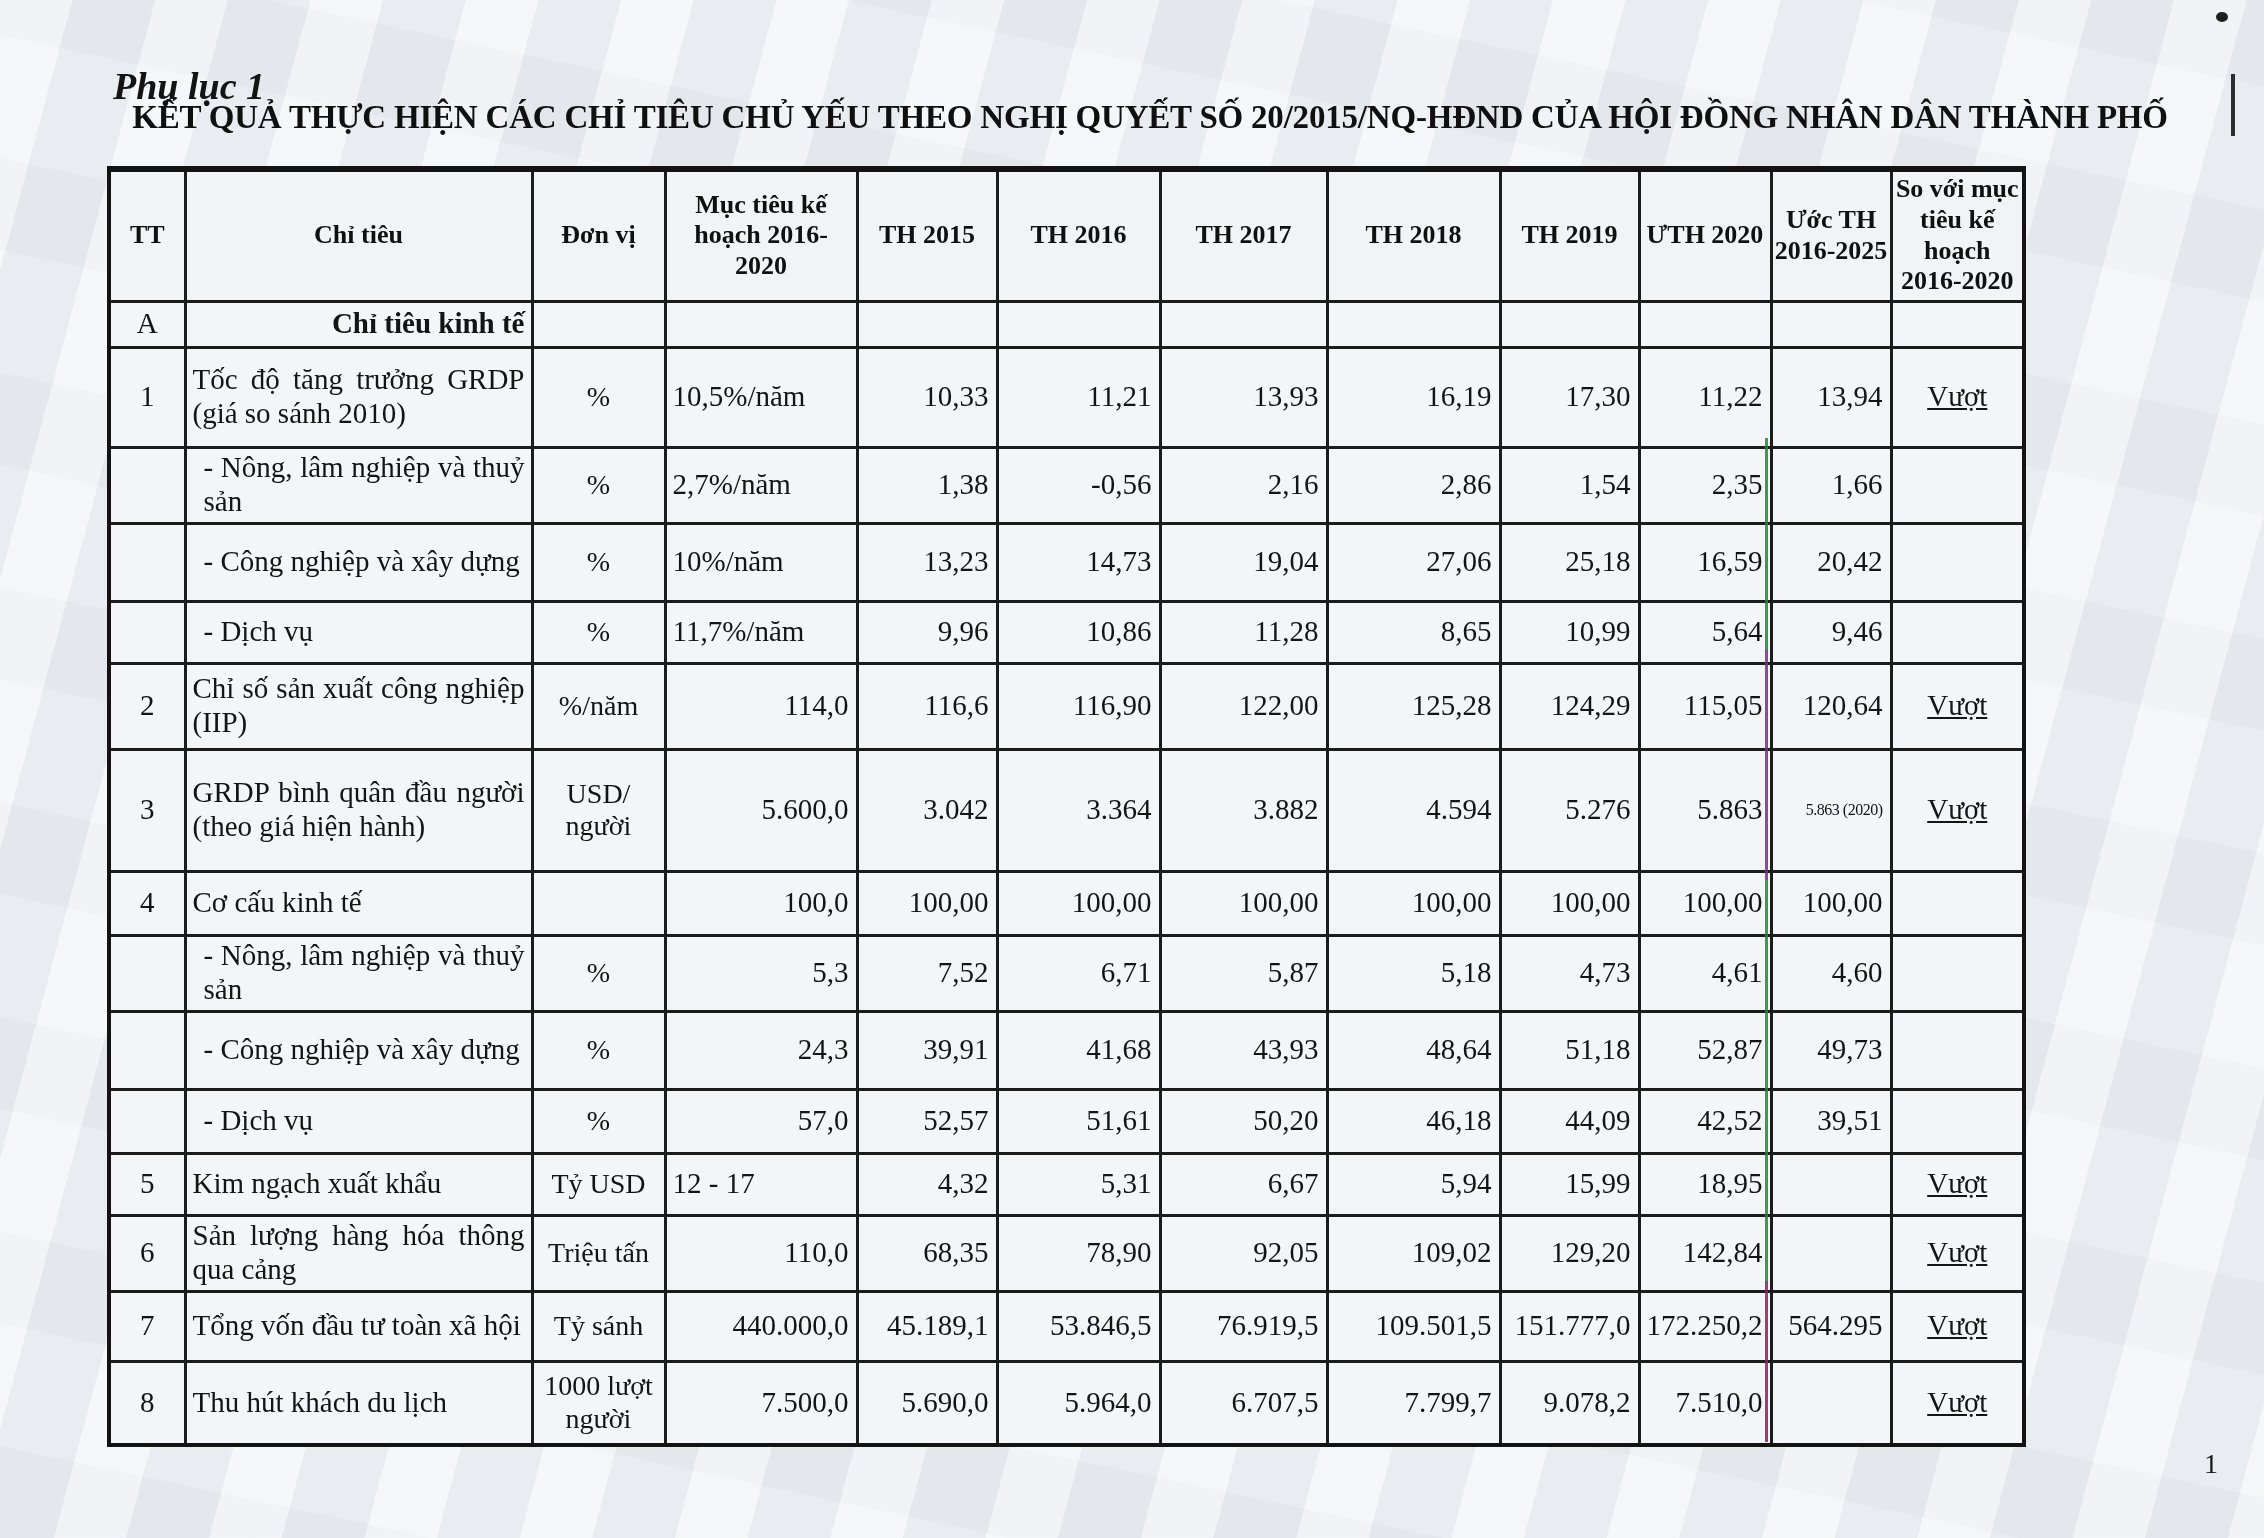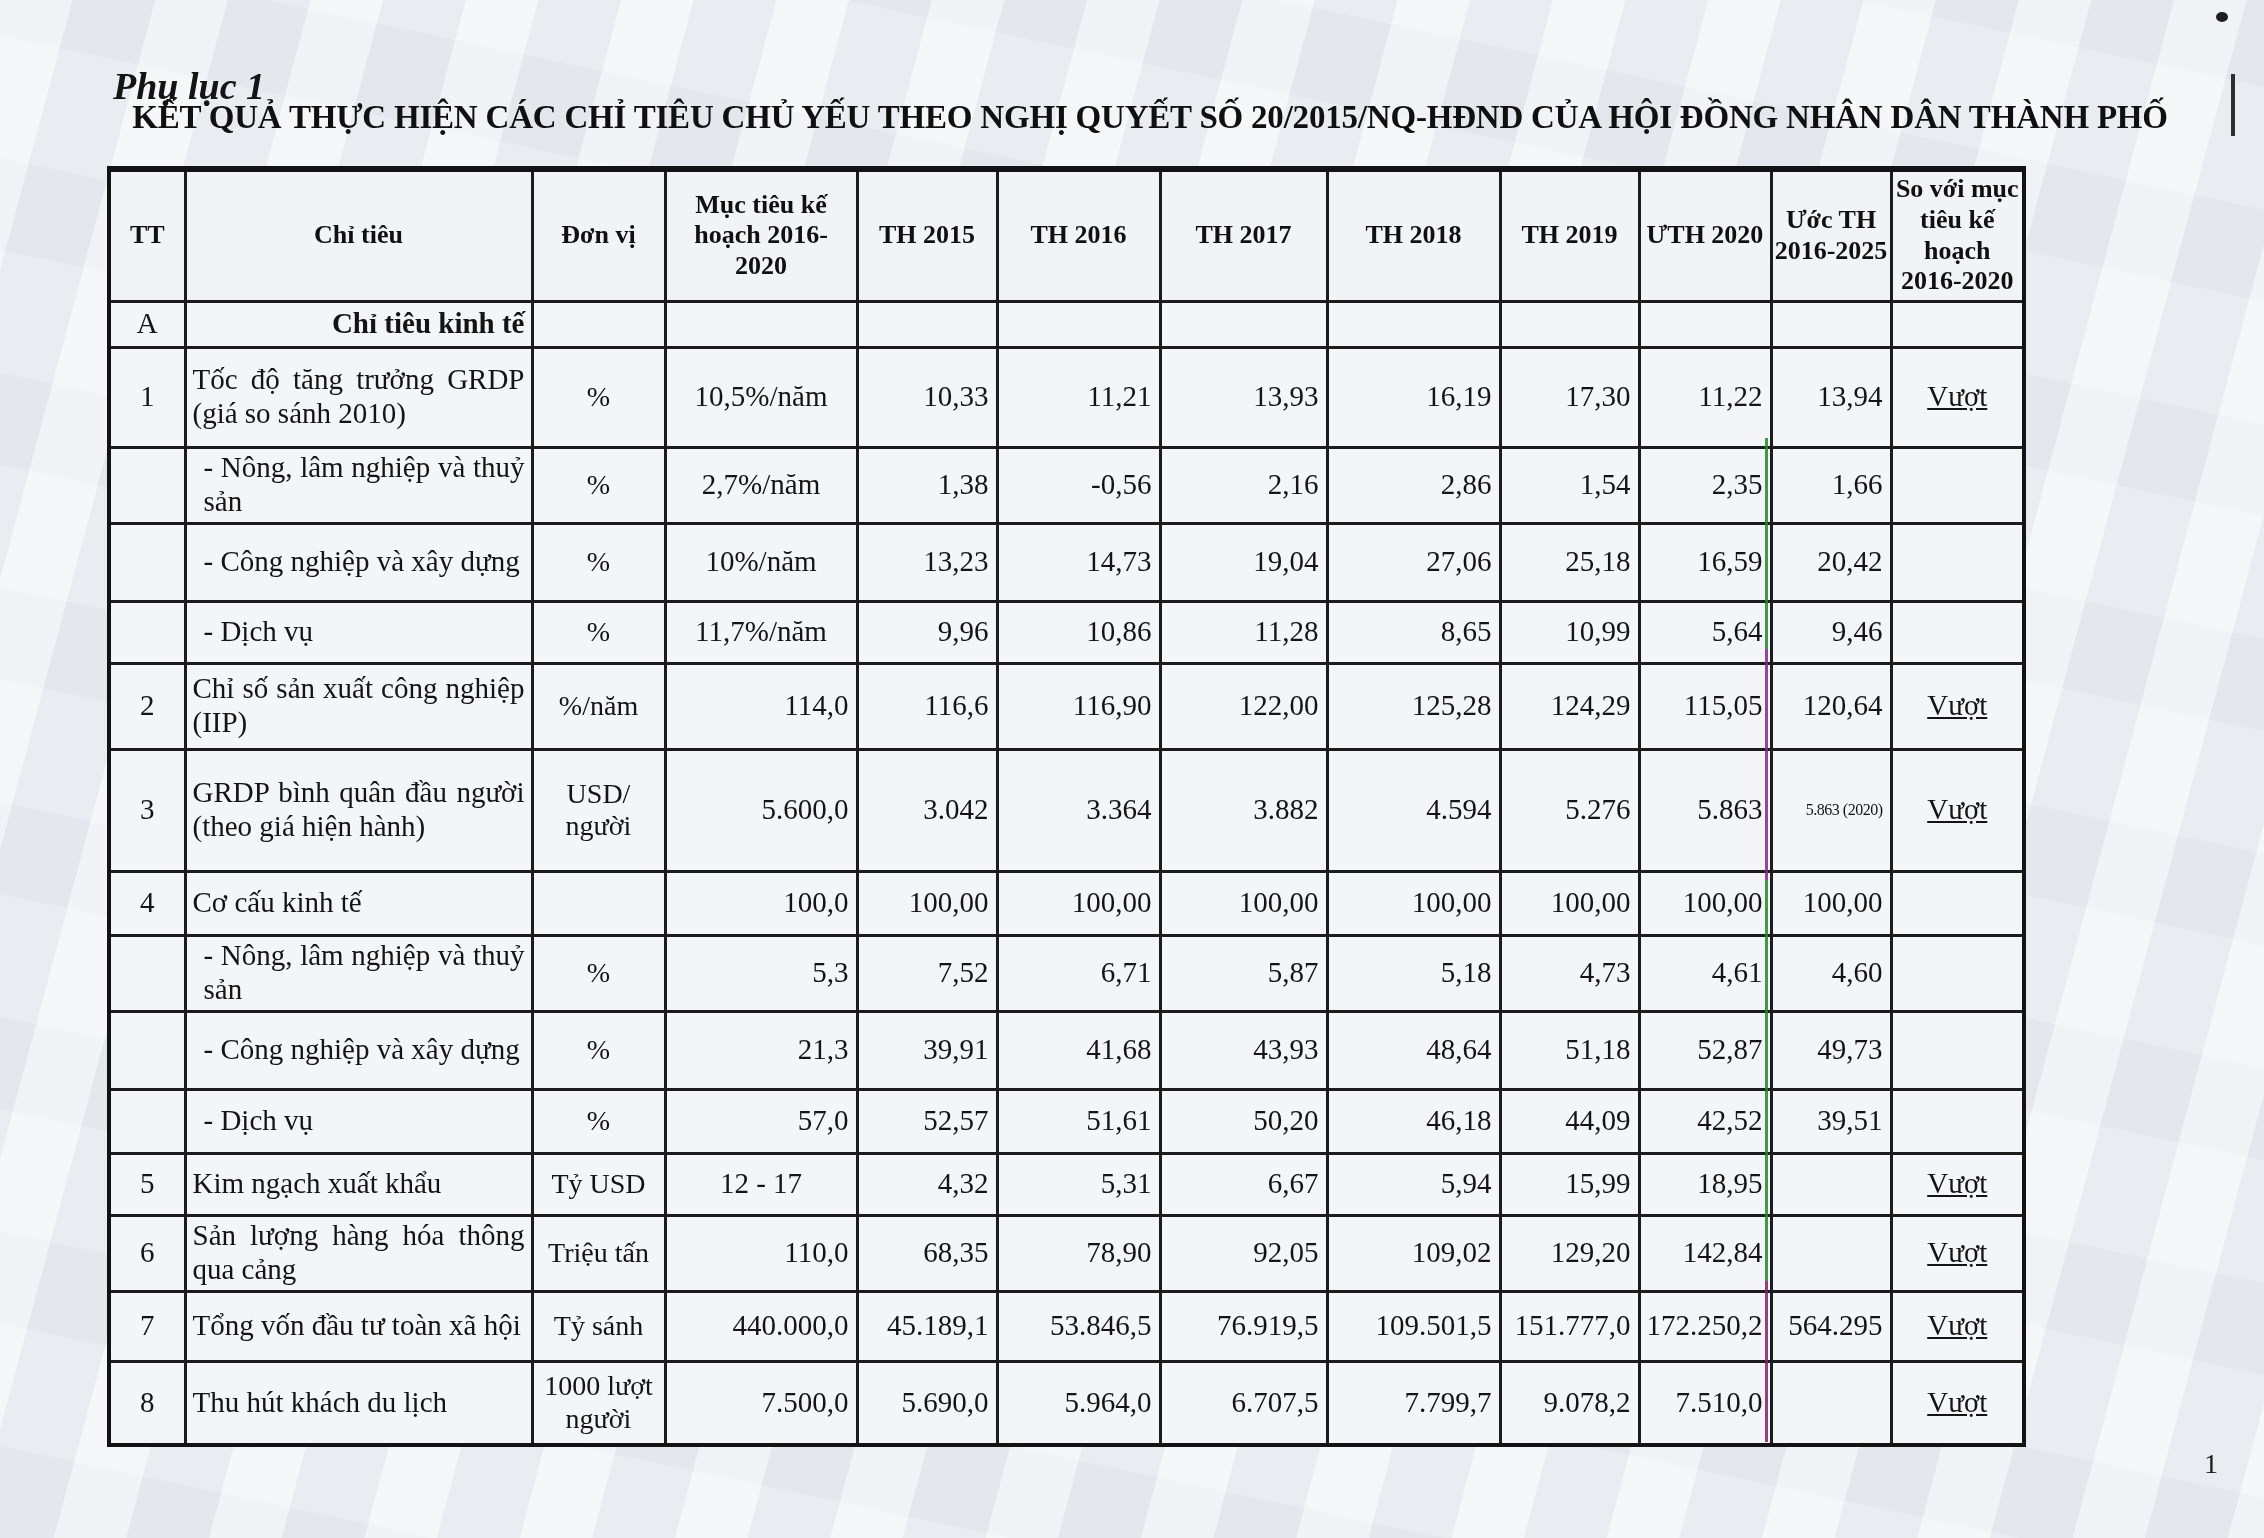--- a/index.html
+++ b/index.html
@@ -33,21 +33,21 @@
     font-weight:bold; font-size:26px; line-height:1.18; text-align:center;
     padding:2px; background:#f1f3f6; color:#101010;
   }
   td { font-size:29px; line-height:1.16; padding:2px 6px; color:#141414; }
   .cell-tt { text-align:center; }
   .cell-label { text-align:justify; }
   tr.section .cell-label { font-weight:bold; text-align:right; }
   tr.sub .cell-label { padding-left:17px; }
   .cell-unit { text-align:center; font-size:28px; }
   .num { text-align:right; padding-right:7px; white-space:nowrap; }
-  .ctr { text-align:center; white-space:nowrap; }
+  .ctr { white-space:nowrap; }
   .cell-status { text-align:center;text-decoration:underline; }
   .small { font-size:16px; letter-spacing:-0.5px; }
   .artifact-line {
     position:absolute; left:1765px; top:438px; width:3px; height:1004px; opacity:.85;
     background:linear-gradient(180deg,
       #1e8a2d 0%, #1e8a2d 21%,
       #7c2b8a 21%, #7c2b8a 44%,
       #1e8a2d 44%, #1e8a2d 84%,
       #8a1f62 84%, #8a1f62 100%);
   }
@@ -217,21 +217,21 @@
           <td class="cell-value num">5,18</td>
           <td class="cell-value num">4,73</td>
           <td class="cell-value num">4,61</td>
           <td class="cell-value num">4,60</td>
           <td class="cell-status"></td>
         </tr>
         <tr class="sub" style="height: 78px;">
           <td class="cell-tt"></td>
           <td class="cell-label">- Công nghiệp và xây dựng</td>
           <td class="cell-unit">%</td>
-          <td class="cell-target num">21,3</td>
+          <td class="cell-target num">24,3</td>
           <td class="cell-value num">39,91</td>
           <td class="cell-value num">41,68</td>
           <td class="cell-value num">43,93</td>
           <td class="cell-value num">48,64</td>
           <td class="cell-value num">51,18</td>
           <td class="cell-value num">52,87</td>
           <td class="cell-value num">49,73</td>
           <td class="cell-status"></td>
         </tr>
         <tr class="sub" style="height: 64px;">

